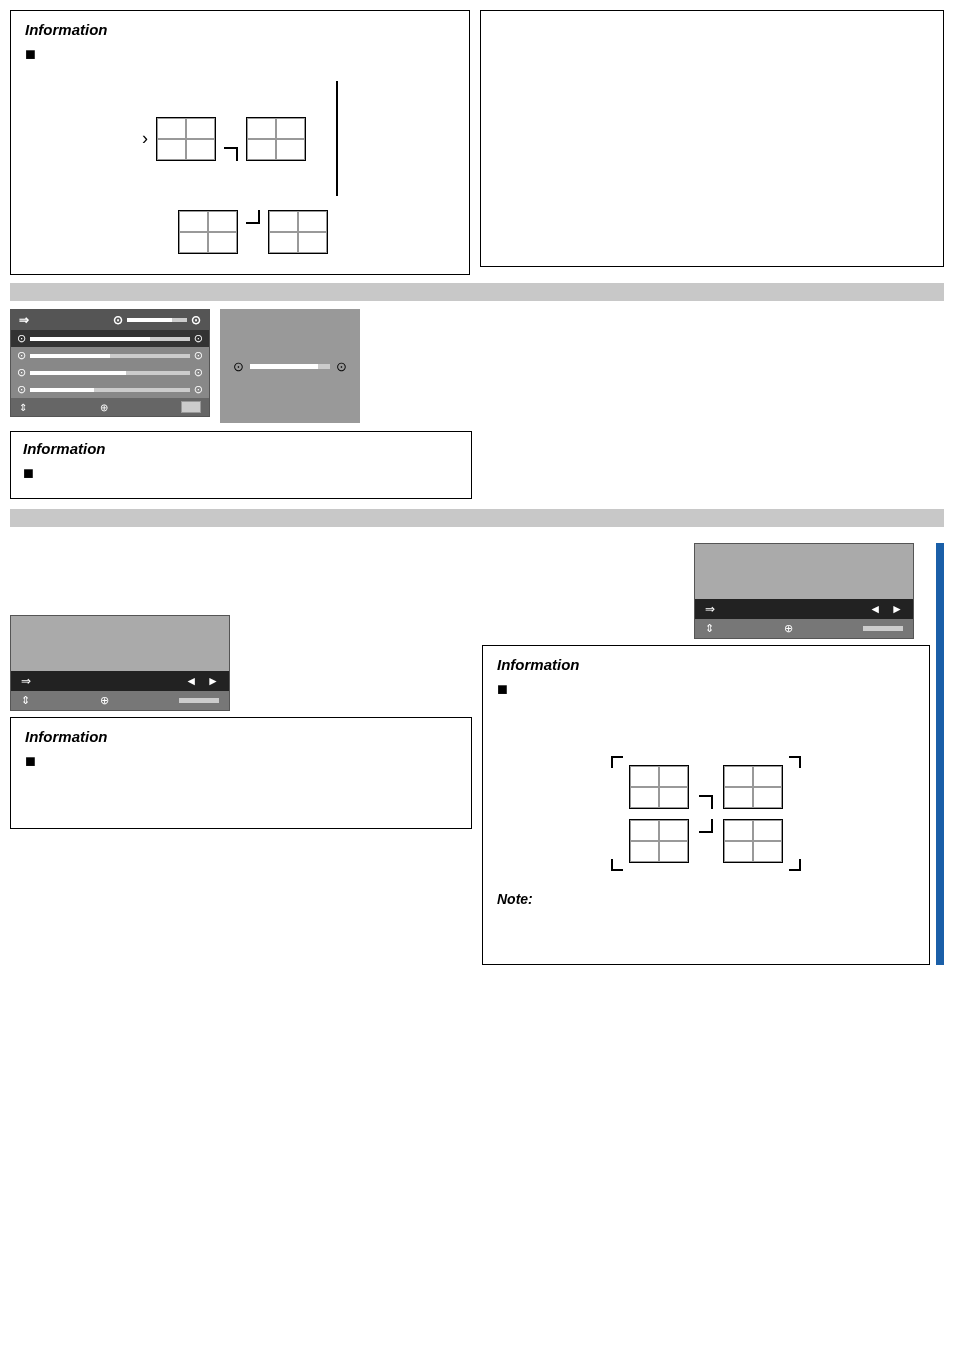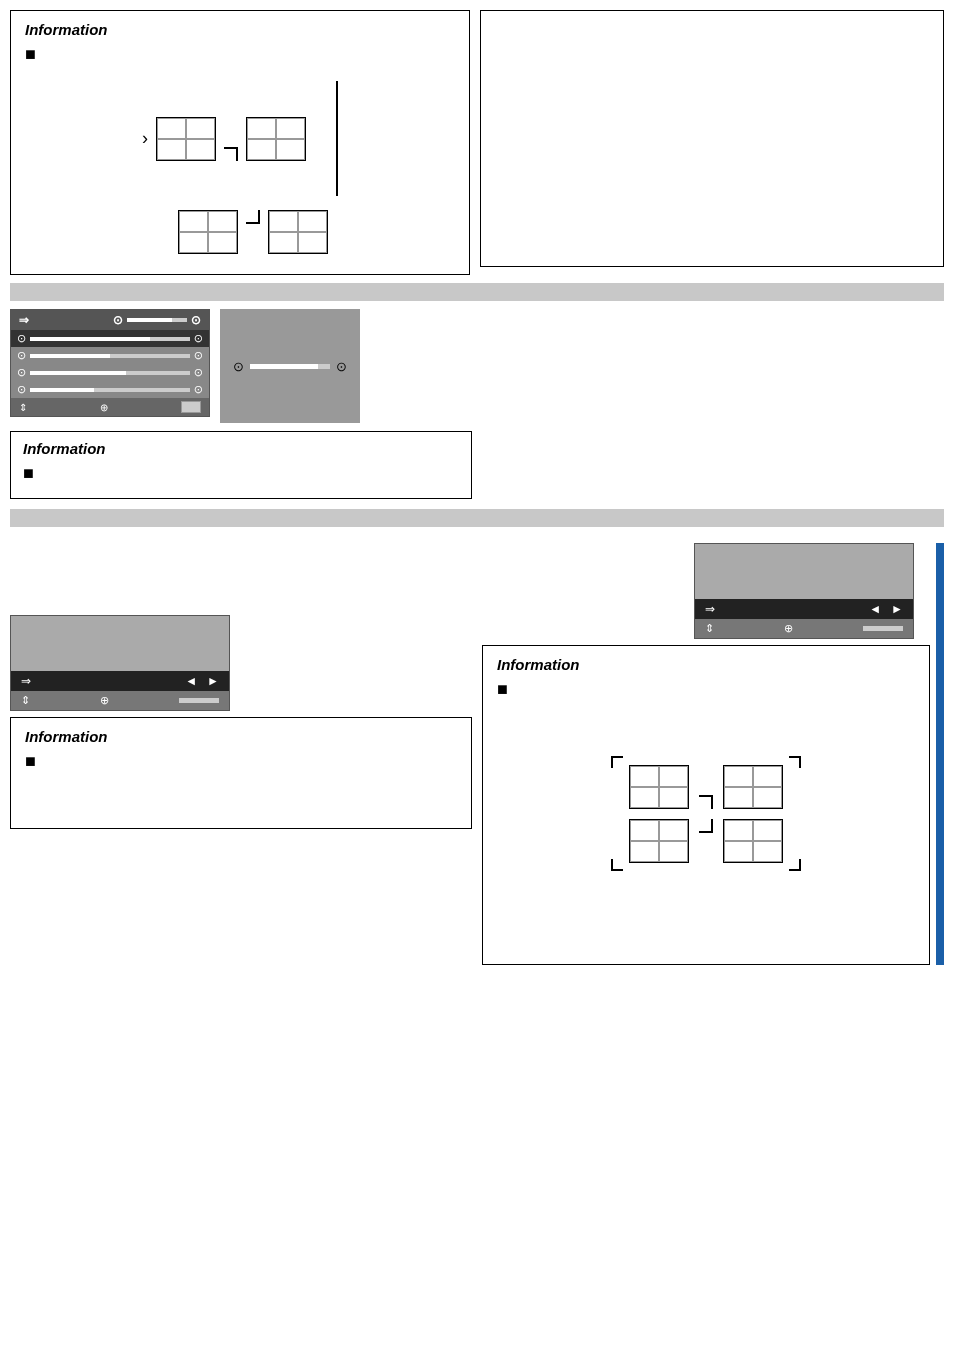--- a/index.html
+++ b/index.html
@@ -496,17 +496,18 @@
               </div>
             </div>
 
             <div style="display:flex;flex-direction:column;justify-content:space-between;height:115px;">
               <div style="width:12px;height:12px;border-top:2px solid #000;border-right:2px solid #000;"></div>
               <div style="width:12px;height:12px;border-bottom:2px solid #000;border-right:2px solid #000;"></div>
             </div>
           </div>
         </div>
 
+        <div class="note-label">Note:</div>
       </div>
     </div>
   </div>
 
 </div>
 
 </body></html>

